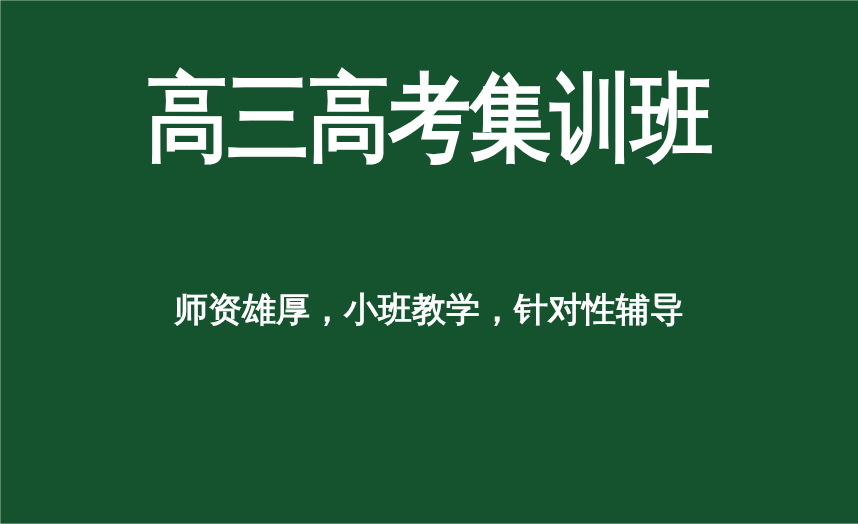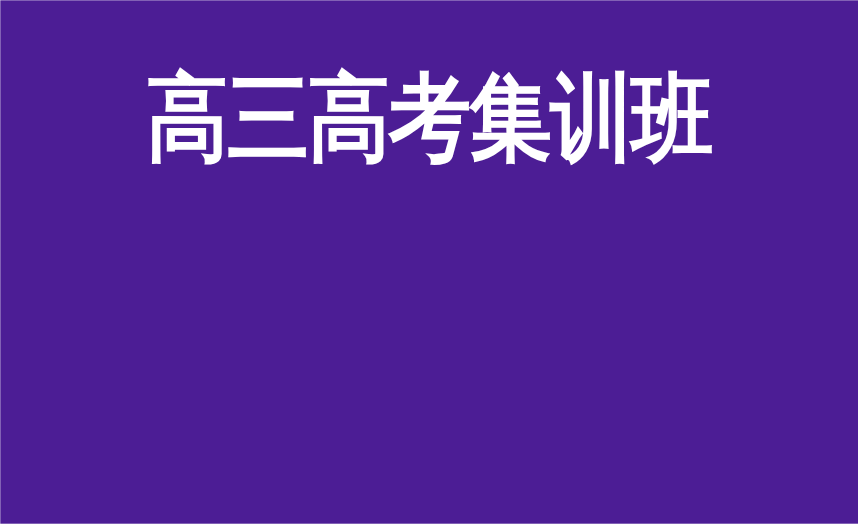--- a/index.html
+++ b/index.html
@@ -62,22 +62,23 @@
     font-weight: 700;
     font-size: 34px;
     line-height: 42px;
     letter-spacing: 0px;
     white-space: nowrap;
   }
 </style>
 </head>
 <body>
 
-<div id="banner" style="background: #4c1d95;">
+<div id="banner" style="background: #14532d;">
 
   <div class="edge edge-top"></div>
   <div class="edge edge-left"></div>
   <div class="edge edge-bottom"></div>
 
   <div id="headline" style="color: rgb(255, 255, 255);">高三高考集训班</div>
 
+  <div id="subtitle" style="color: rgb(255, 255, 255);">师资雄厚，小班教学，针对性辅导</div>
 
 </div>
 
 </body></html>

